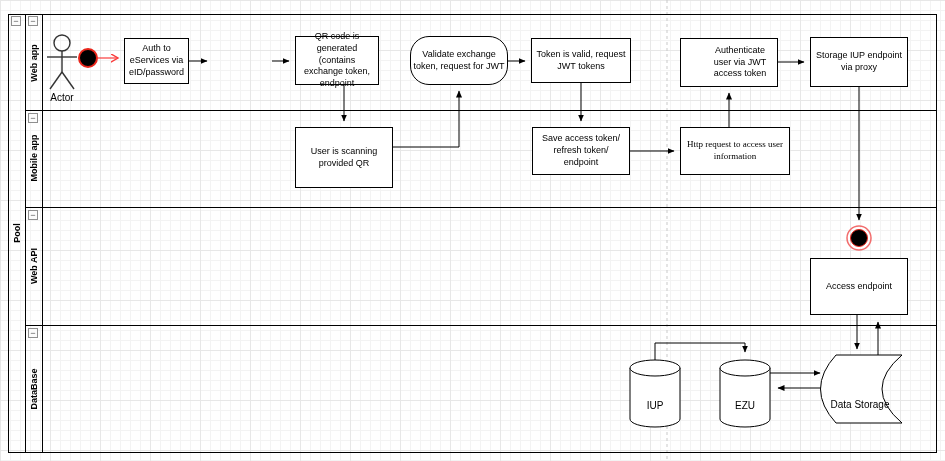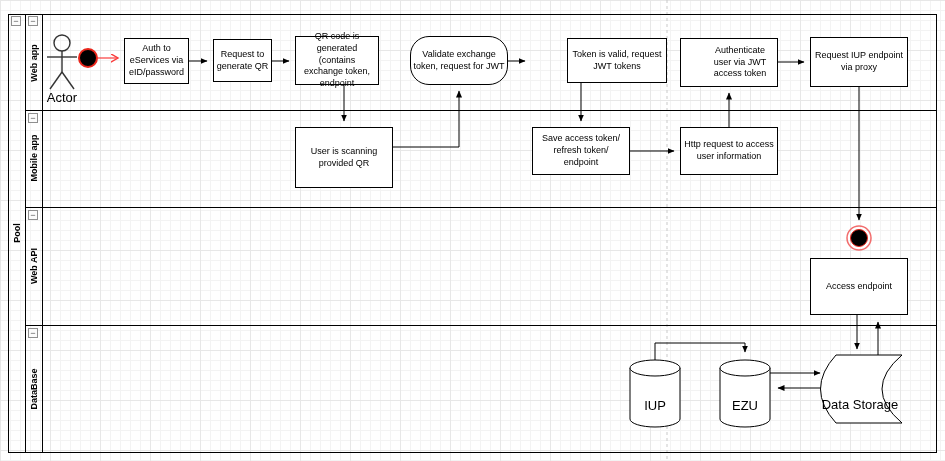--- a/index.html
+++ b/index.html
@@ -29,21 +29,21 @@
     position:absolute;box-sizing:border-box;
     background:#ffffff;border:1px solid #000;color:#000;
     display:flex;align-items:center;justify-content:center;
     text-align:center;font-size:9px;line-height:1.3;padding:1px 2px;
   }
   .vlabel{
     position:absolute;font-size:9px;font-weight:700;color:#000;
     white-space:nowrap;transform:translate(-50%,-50%) rotate(-90deg);
   }
   .shape-label{
-    position:absolute;font-size:13px;color:#000;white-space:nowrap;
+    position:absolute;font-size:10px;color:#000;white-space:nowrap;
     transform:translate(-50%,-50%);
   }
   .collapse{
     position:absolute;width:10px;height:10px;box-sizing:border-box;
     border:1px solid #8f8f8f;background:#fbfbfb;color:#555;
     font-size:9px;line-height:8px;text-align:center;
   }
 </style>
 </head>
 <body>
@@ -127,30 +127,29 @@
   <div class="collapse" style="left:28px;top:210px;">−</div>
   <div class="collapse" style="left:28px;top:328px;">−</div>
 
   <div class="vlabel" style="left:17px;top:233px;">Pool</div>
   <div class="vlabel" style="left:34px;top:63px;">Web app</div>
   <div class="vlabel" style="left:34px;top:158px;">Mobile app</div>
   <div class="vlabel" style="left:34px;top:266px;">Web API</div>
   <div class="vlabel" style="left:34px;top:389px;">DataBase</div>
 
   <div class="task" style="left:124px;top:38px;width:65px;height:46px;">Auth to eServices via eID/password</div>
-  <div class="task" style="left:213px;top:39px;width:59px;height:43px;">Request to generate QR</div>
   <div class="task" style="left:295px;top:36px;width:84px;height:49px;">QR code is generated (contains exchange token, endpoint</div>
   <div class="task" style="left:410px;top:36px;width:98px;height:49px;border-radius:19px;">Validate exchange token, request for JWT</div>
-  <div class="task" style="left:531px;top:38px;width:100px;height:45px;margin-left:36px;">Token is valid, request JWT tokens</div>
+  <div class="task" style="left:531px;top:38px;width:100px;height:45px;">Token is valid, request JWT tokens</div>
   <div class="task" style="left:680px;top:38px;width:98px;height:49px;padding-left:24px;">Authenticate user via JWT access token</div>
-  <div class="task" style="left:810px;top:37px;width:98px;height:50px;">Request IUP endpoint via proxy</div>
+  <div class="task" style="left:810px;top:37px;width:98px;height:50px;">Storage IUP endpoint via proxy</div>
 
   <div class="task" style="left:295px;top:127px;width:98px;height:61px;">User is scanning provided QR</div>
   <div class="task" style="left:532px;top:127px;width:98px;height:48px;">Save access token/ refresh token/ endpoint</div>
-  <div class="task" style="left:680px;top:127px;width:98px;height:48px;">Http request to access user information</div>
+  <div class="task" style="left:680px;top:127px;width:110px;height:48px;font-family:Liberation Serif, serif;">Http request to access user information</div>
 
   <div class="task" style="left:810px;top:258px;width:98px;height:57px;">Access endpoint</div>
 
   <div class="shape-label" style="left:62px;top:97px;">Actor</div>
   <div class="shape-label" style="left:655px;top:405px;">IUP</div>
   <div class="shape-label" style="left:745px;top:405px;">EZU</div>
   <div class="shape-label" style="left:860px;top:404px;">Data Storage</div>
 
 </div>
 

